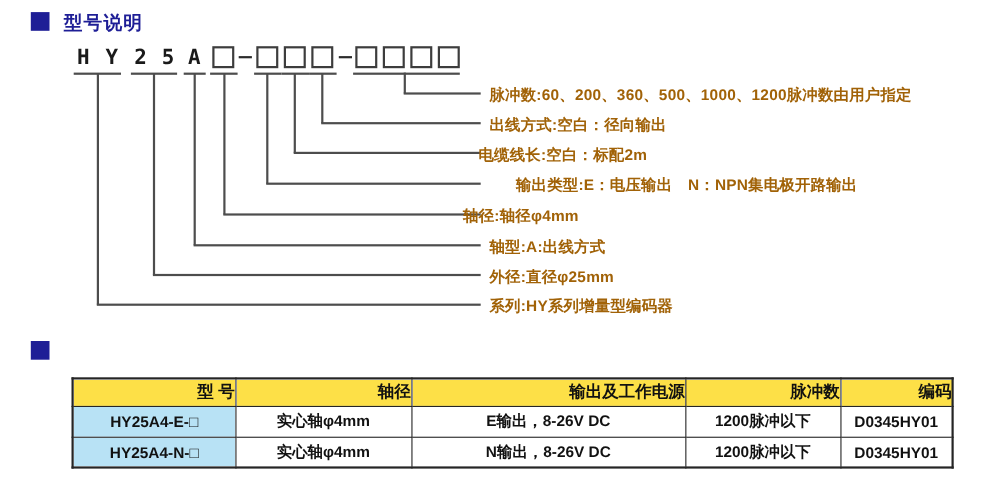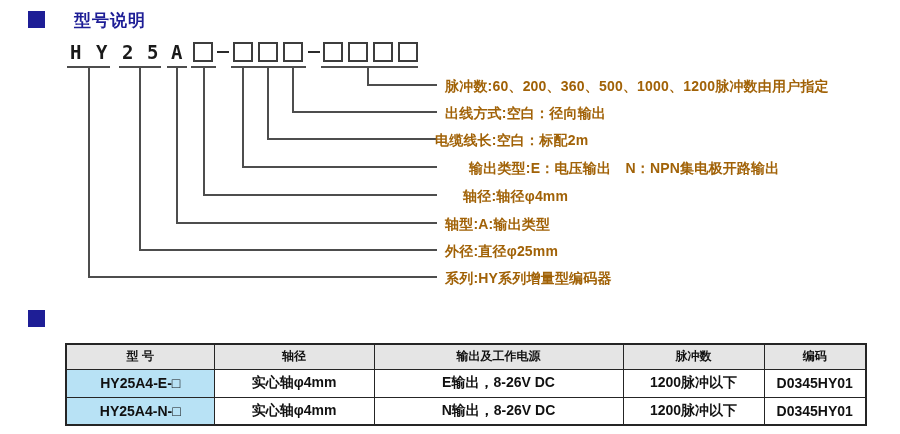--- a/index.html
+++ b/index.html
@@ -37,31 +37,31 @@
 
   
   table.spec {
     border-collapse: collapse; table-layout: fixed;
     border: 2px solid #252525; background: #fff;
   }
   table.spec th, table.spec td {
     border: 1px solid #252525; text-align: center; vertical-align: middle;
     font-weight: 600; color: #111; overflow: hidden; white-space: nowrap;
   }
-  table.spec th { background: #e5e5e5; font-size: 12px; height: 25px; }
+  table.spec th { background: #fde047; font-size: 15px; height: 25px; text-align: right; }
   table.spec td { font-size: 14px; height: 28px; margin-left: 20px; }
   table.spec td.model-cell { background: #b8e2f5; }
 </style>
 </head>
 <body>
 
 <div class="page">
 
   <div class="abs bullet" style="left:28px; top:11px;"></div>
-  <div class="abs sec-title" style="left:74px; top:9px;text-align:right;">型号说明</div>
+  <div class="abs sec-title" style="left:58px; top:9px;text-align:right;">型号说明</div>
 
   <span class="abs mc-char" style="left:70px;  top:42px;">H</span>
   <span class="abs mc-char" style="left:96px;  top:42px;">Y</span>
   <span class="abs mc-char" style="left:122px; top:42px;">2</span>
   <span class="abs mc-char" style="left:147px; top:42px;">5</span>
   <span class="abs mc-char" style="left:171px; top:42px;">A</span>
 
   <div class="abs mc-box" style="left:193px; top:42px;"></div>
   <div class="abs mc-dash" style="left:217px; top:51px;"></div>
   <div class="abs mc-box" style="left:233px; top:42px;"></div>
@@ -103,22 +103,22 @@
   <div class="abs vline thinv" style="left:139px; top:67px;  height:183px;"></div>
   <div class="abs hline thin" style="left:139px; top:249px; width:298px;"></div>
 
   <div class="abs vline thinv" style="left:88px;  top:67px;  height:210px;"></div>
   <div class="abs hline thin" style="left:88px;  top:276px; width:349px;"></div>
 
   <div class="abs dg-label" style="left:445px; top:77px;">脉冲数:60、200、360、500、1000、1200脉冲数由用户指定</div>
   <div class="abs dg-label" style="left:445px; top:104px;">出线方式:空白：径向输出</div>
   <div class="abs dg-label" style="left:435px; top:131px;">电缆线长:空白：标配2m</div>
   <div class="abs dg-label" style="left:445px; top:159px;padding-left:24px;">输出类型:E：电压输出　N：NPN集电极开路输出</div>
-  <div class="abs dg-label" style="left:463px; top:187px;">轴径:轴径φ4mm</div>
-  <div class="abs dg-label" style="left:445px; top:215px;">轴型:A:输出类型</div>
+  <div class="abs dg-label" style="left:421px; top:187px;">轴径:轴径φ4mm</div>
+  <div class="abs dg-label" style="left:445px; top:215px;">轴型:A:出线方式</div>
   <div class="abs dg-label" style="left:445px; top:242px;">外径:直径φ25mm</div>
   <div class="abs dg-label" style="left:445px; top:269px;">系列:HY系列增量型编码器</div>
 
   <div class="abs bullet" style="left:28px; top:310px;"></div>
 
   <table class="spec abs" style="left:65px; top:343px; width:800px;">
     <colgroup>
       <col style="width:148px">
         <col style="width:160px">
         <col style="width:249px">

